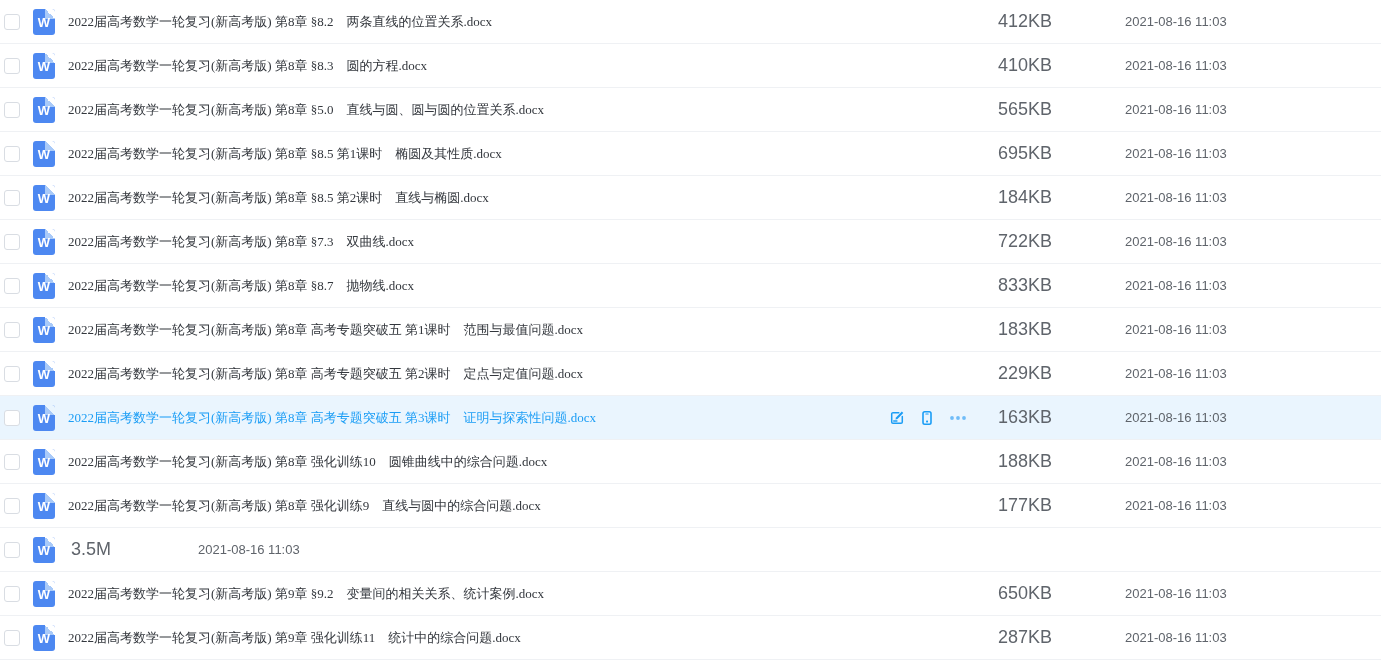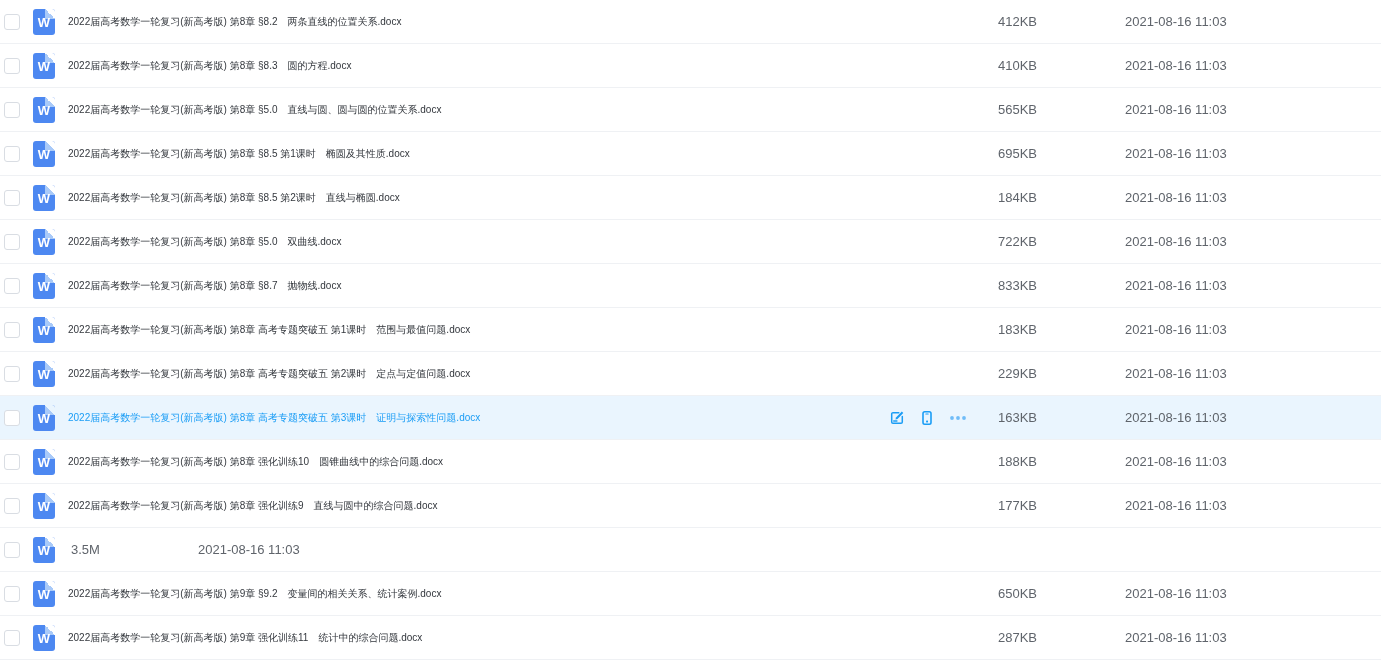--- a/index.html
+++ b/index.html
@@ -50,46 +50,47 @@
   .doc-icon .fold{
     position:absolute;top:0;right:0;
     width:10px;height:10px;
     background:linear-gradient(to bottom left,
       var(--row-bg,#fff) 0%,var(--row-bg,#fff) 50%,
       var(--word_icon_fold,#a9caf9) 50%,var(--word_icon_fold,#a9caf9) 100%);
   }
   .name{
     flex:1 1 auto;
     min-width:0;
-    font-size:10px;
+    font-size:13px;
     color:var(--filename_text,#33373d);
     white-space:nowrap;
     overflow:hidden;
     text-overflow:ellipsis;
     cursor:pointer;
+    font-family:Liberation Serif, serif;
   }
   .row.active .name{color:var(--accent_blue,#1b9df5);}
   .actions{
     flex:none;
     display:flex;
     align-items:center;
     gap:14px;
     margin-right:28px;
   }
   .act{
     width:16px;height:16px;
     display:inline-flex;align-items:center;justify-content:center;
     color:var(--accent_blue,#1b9df5);
     cursor:pointer;
   }
   .act.more{width:18px;color:var(--accent_blue_light,#6fbcf8);}
   .act svg{display:block;}
   .size{
     flex:none;width:130px;
-    font-size:13px;
+    font-size:18px;
     color:var(--secondary_text,#5f646b);
     padding-left:3px;
     box-sizing:border-box;
   }
   .date{
     flex:none;width:240px;
     font-size:13px;
     color:var(--secondary_text,#5f646b);
     text-align:left;
   }
@@ -152,21 +153,21 @@
 
     <span class="size">184KB</span>
     <span class="date">2021-08-16 11:03</span>
   </div>
     <div class="row">
     <span class="checkbox"></span>
     <span class="doc-icon">
       <span class="fold"></span>
       <span class="letter">W</span>
     </span>
-    <span class="name">2022届高考数学一轮复习(新高考版) 第8章 §5.0　双曲线.docx</span>
+    <span class="name">2022届高考数学一轮复习(新高考版) 第8章 §7.3　双曲线.docx</span>
 
     <span class="size">722KB</span>
     <span class="date">2021-08-16 11:03</span>
   </div>
     <div class="row">
     <span class="checkbox"></span>
     <span class="doc-icon">
       <span class="fold"></span>
       <span class="letter">W</span>
     </span>

